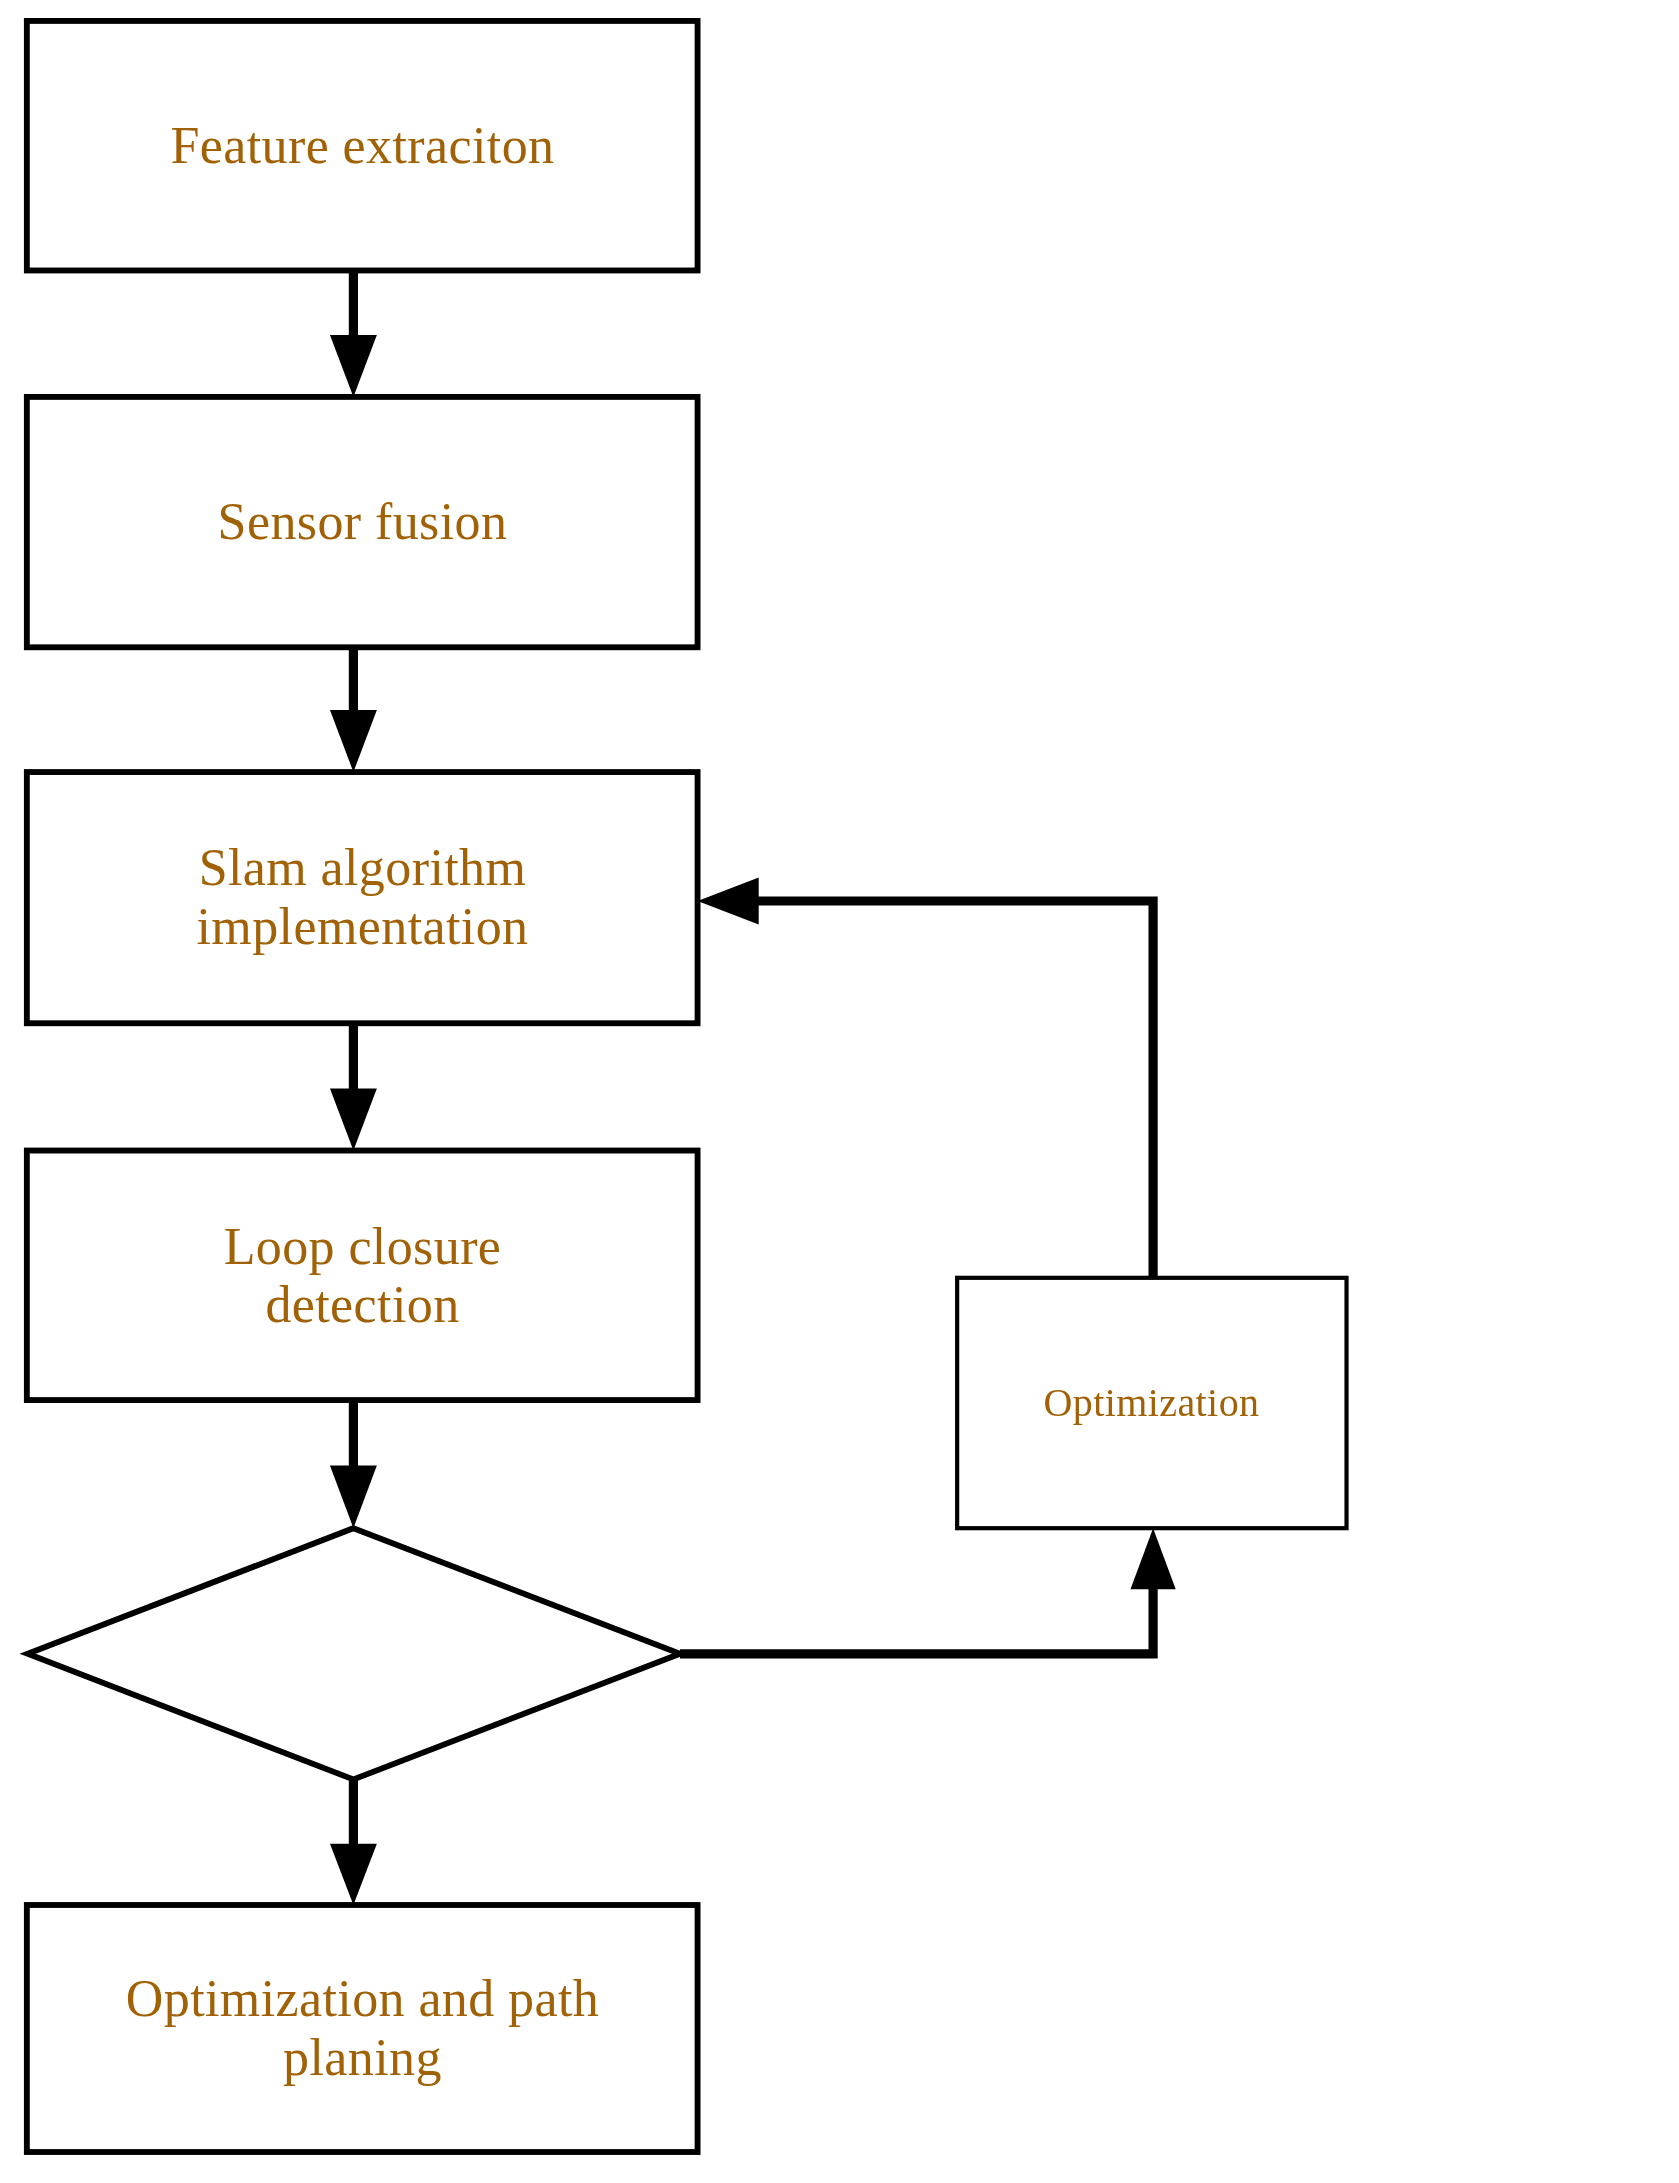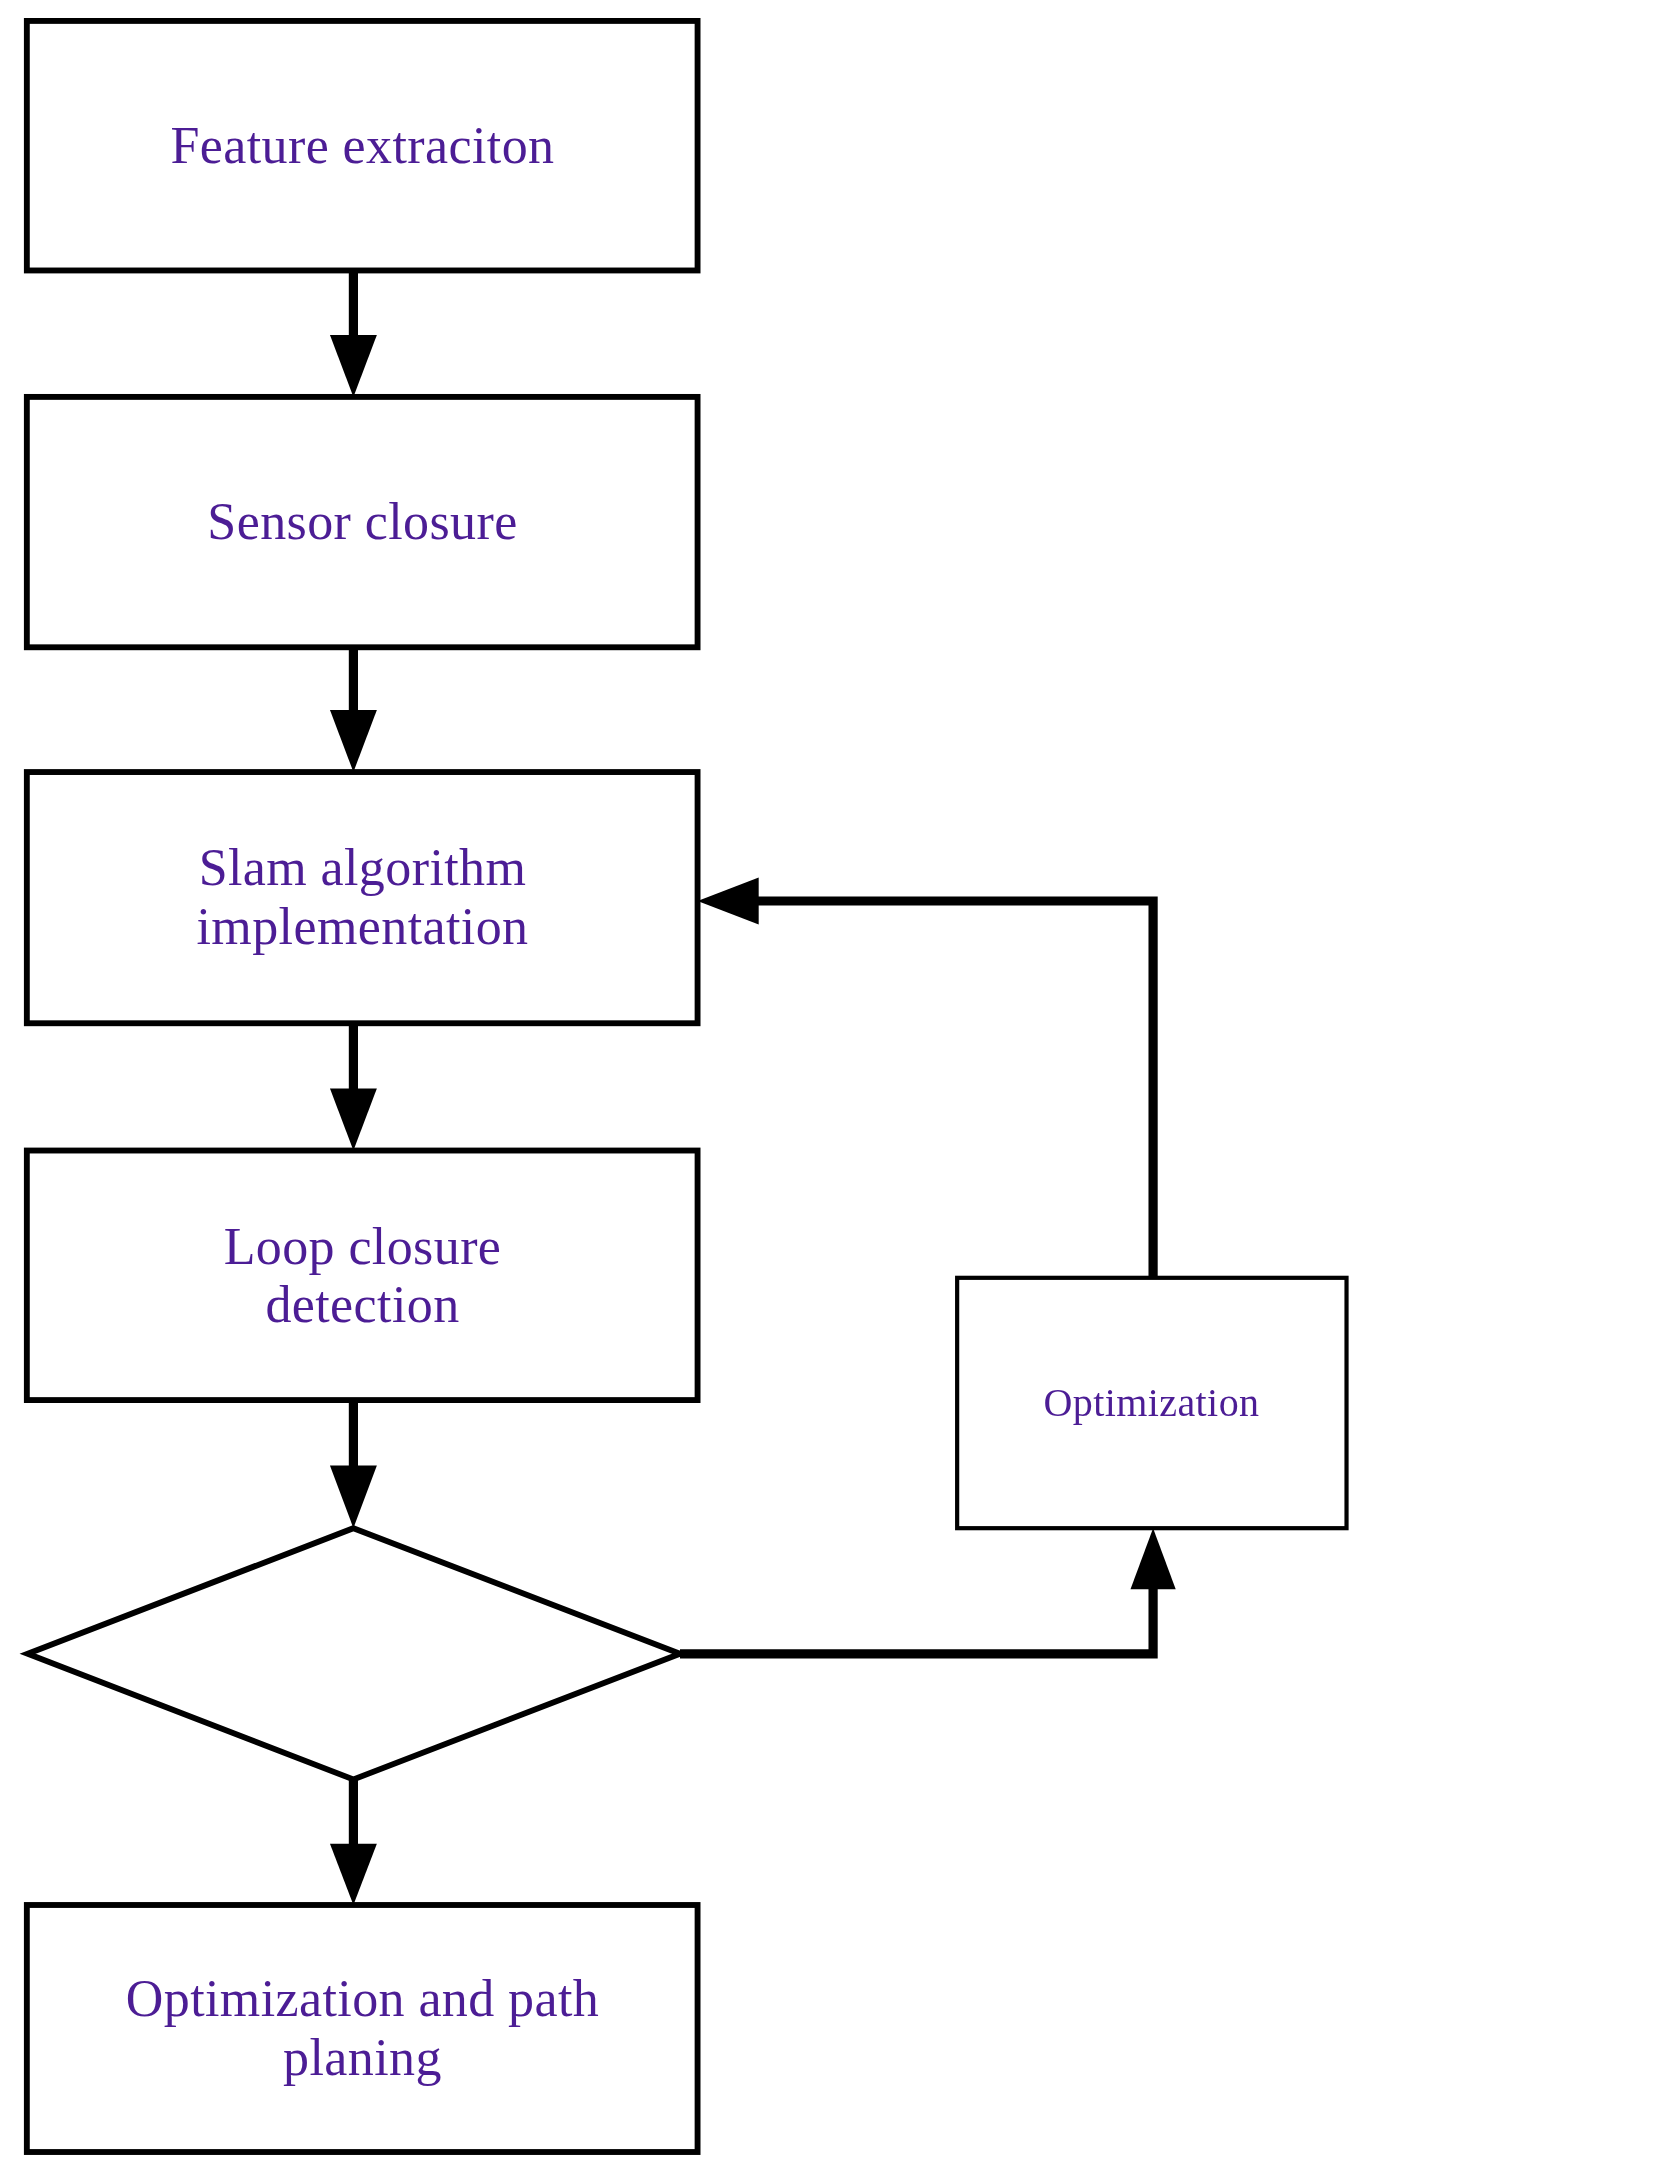--- a/index.html
+++ b/index.html
@@ -26,21 +26,21 @@
     width: 1679px;
     height: 2183px;
     display: block;
   }
   .node-label {
     position: absolute;
     display: flex;
     align-items: center;
     justify-content: center;
     text-align: center;
-    color: #4c1d95;
+    color: #a16207;
     font-family: "Liberation Serif", "DejaVu Serif", serif;
     font-size: 52px;
     line-height: 1.12;
     letter-spacing: 0.4px;
     white-space: pre-line;
     pointer-events: none;
   }
   .label-sm { font-size: 40px; }
 </style>
 </head>
@@ -96,21 +96,21 @@
 
     <g>
       <polyline points="1377,1526 1377,1076 888,1076" fill="none" stroke="#000000" stroke-width="11"></polyline>
       <polygon points="833,1076 906,1048 906,1104" fill="#000000"></polygon>
     </g>
 
   </svg>
 
   <div class="node-label" style="left:27px; top:21px; width:671px; height:250px;">Feature extraciton</div>
 
-  <div class="node-label" style="left:27px; top:397px; width:671px; height:250px;">Sensor closure</div>
+  <div class="node-label" style="left:27px; top:397px; width:671px; height:250px;">Sensor fusion</div>
 
   <div class="node-label" style="left:27px; top:1151px; width:671px; height:250px;">Loop closure
 detection</div>
 
   <div class="node-label" style="left:27px; top:772px; width:671px; height:251px;">Slam algorithm
 implementation</div>
 
 
   <div class="node-label" style="left:27px; top:1905px; width:671px; height:247px;">Optimization and path
 planing</div>

